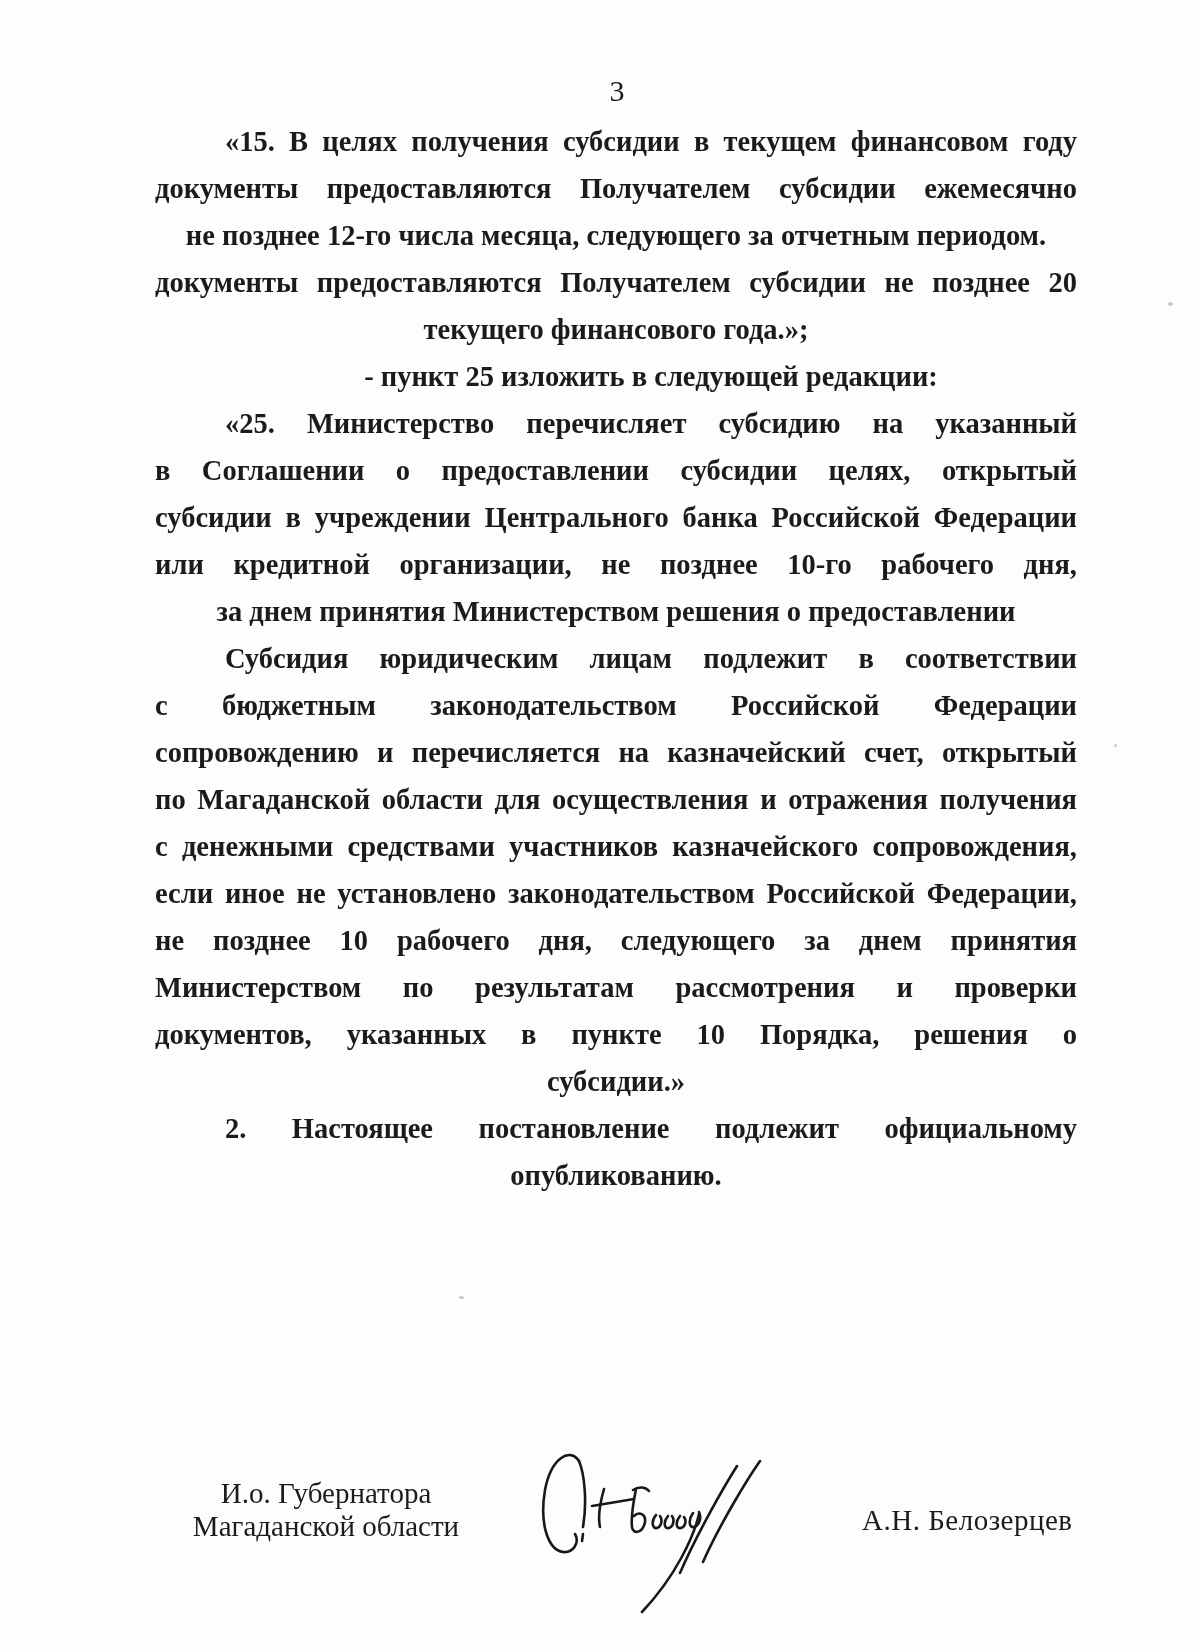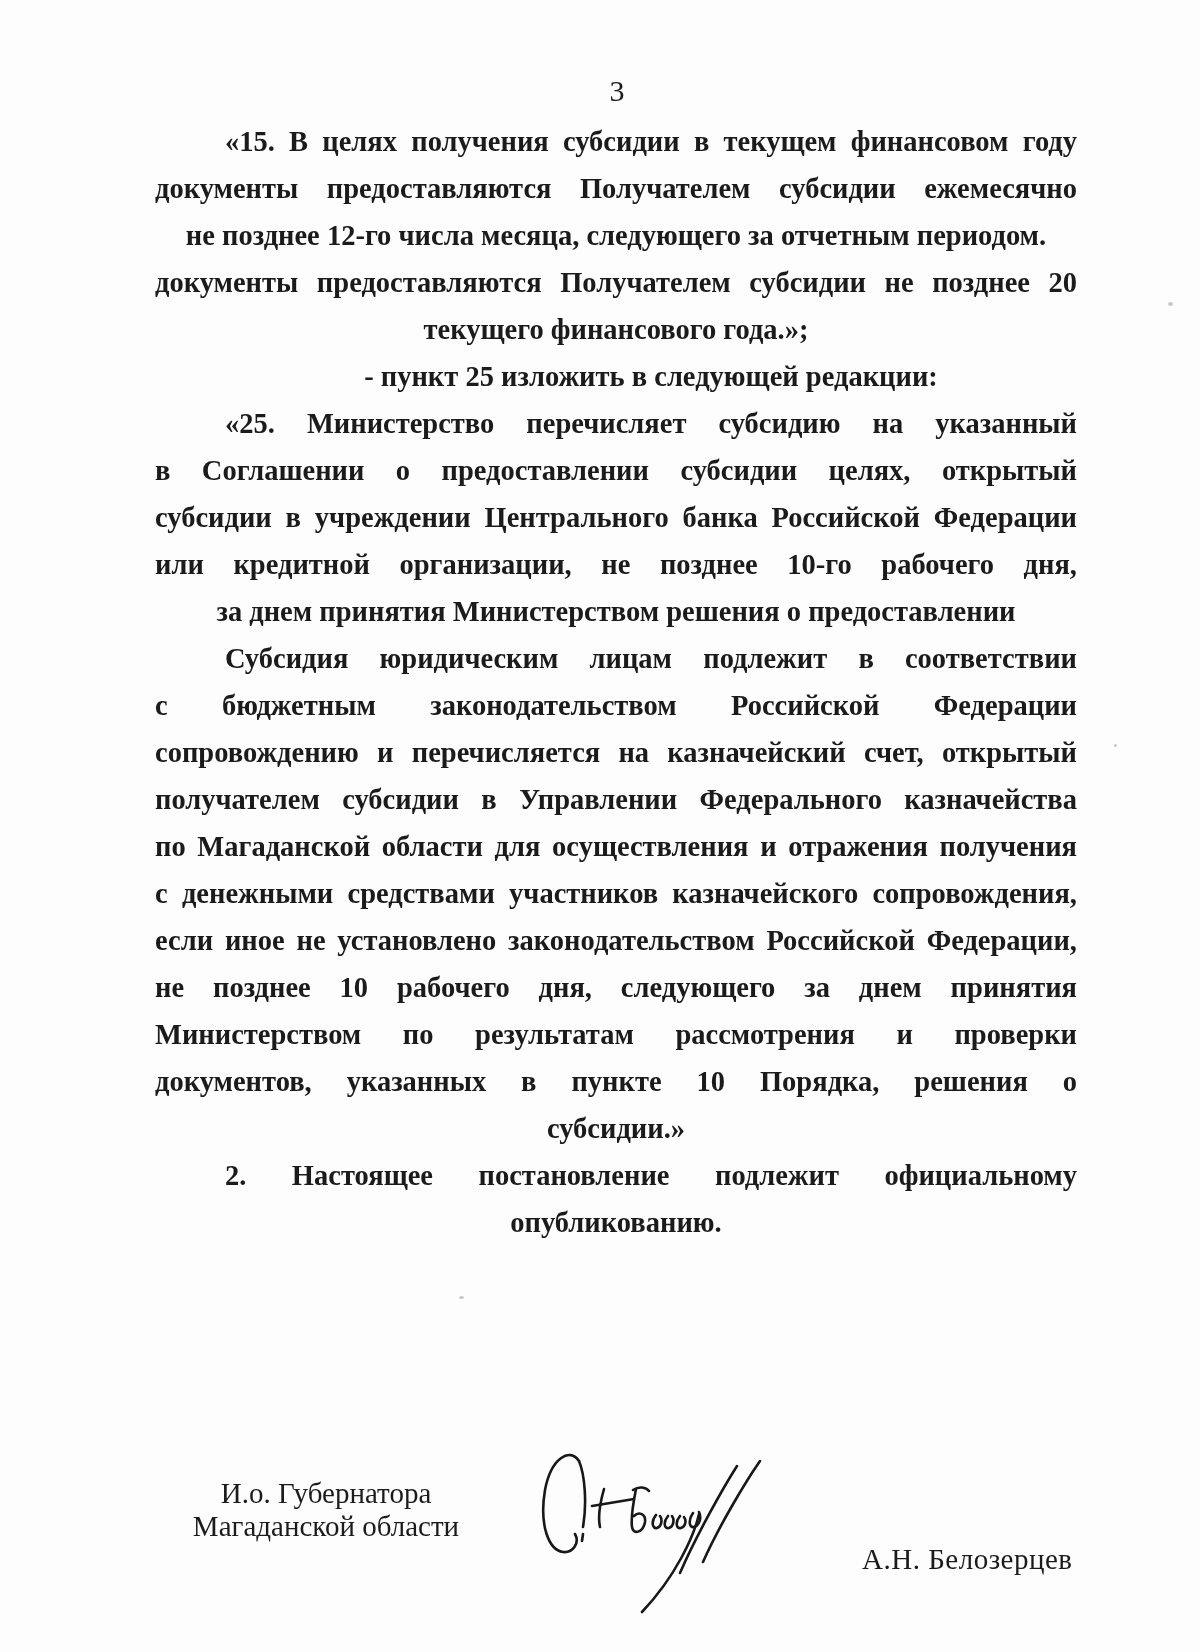--- a/index.html
+++ b/index.html
@@ -56,21 +56,20 @@
     font-size: 29px;
     line-height: 33px;
   }
   .sig-name {
     position: absolute;
     top: 1504px;
     left: 862px;
     width: 260px;
     font-size: 29px;
     letter-spacing: 0.5px;
-    margin-top: 39px;
   }
   .sig-svg {
     position: absolute;
     top: 1378px;
     left: 500px;
     width: 300px;
     height: 270px;
   }
   .sig-svg path {
     fill: none;
@@ -112,21 +111,20 @@
         <div class="line first fill">«25. Министерство перечисляет субсидию на указанный</div>
         <div class="line fill">в Соглашении о предоставлении субсидии целях, открытый Получателем</div>
         <div class="line fill">субсидии в учреждении Центрального банка Российской Федерации</div>
         <div class="line fill">или кредитной организации, не позднее 10-го рабочего дня, следующего</div>
         <div class="line">за днем принятия Министерством решения о предоставлении субсидии.</div>
       </div>
       <div class="para">
         <div class="line first fill">Субсидия юридическим лицам подлежит в соответствии</div>
         <div class="line fill">с бюджетным законодательством Российской Федерации казначейскому</div>
         <div class="line fill">сопровождению и перечисляется на казначейский счет, открытый</div>
-        <div class="line fill">получателем субсидии в Управлении Федерального казначейства</div>
         <div class="line fill">по Магаданской области для осуществления и отражения получения</div>
         <div class="line fill">с денежными средствами участников казначейского сопровождения,</div>
         <div class="line fill">если иное не установлено законодательством Российской Федерации,</div>
         <div class="line fill">не позднее 10 рабочего дня, следующего за днем принятия</div>
         <div class="line fill">Министерством по результатам рассмотрения и проверки Министерством</div>
         <div class="line fill">документов, указанных в пункте 10 Порядка, решения о предоставлении</div>
         <div class="line">субсидии.»</div>
       </div>
       <div class="para">
         <div class="line first fill">2. Настоящее постановление подлежит официальному</div>

